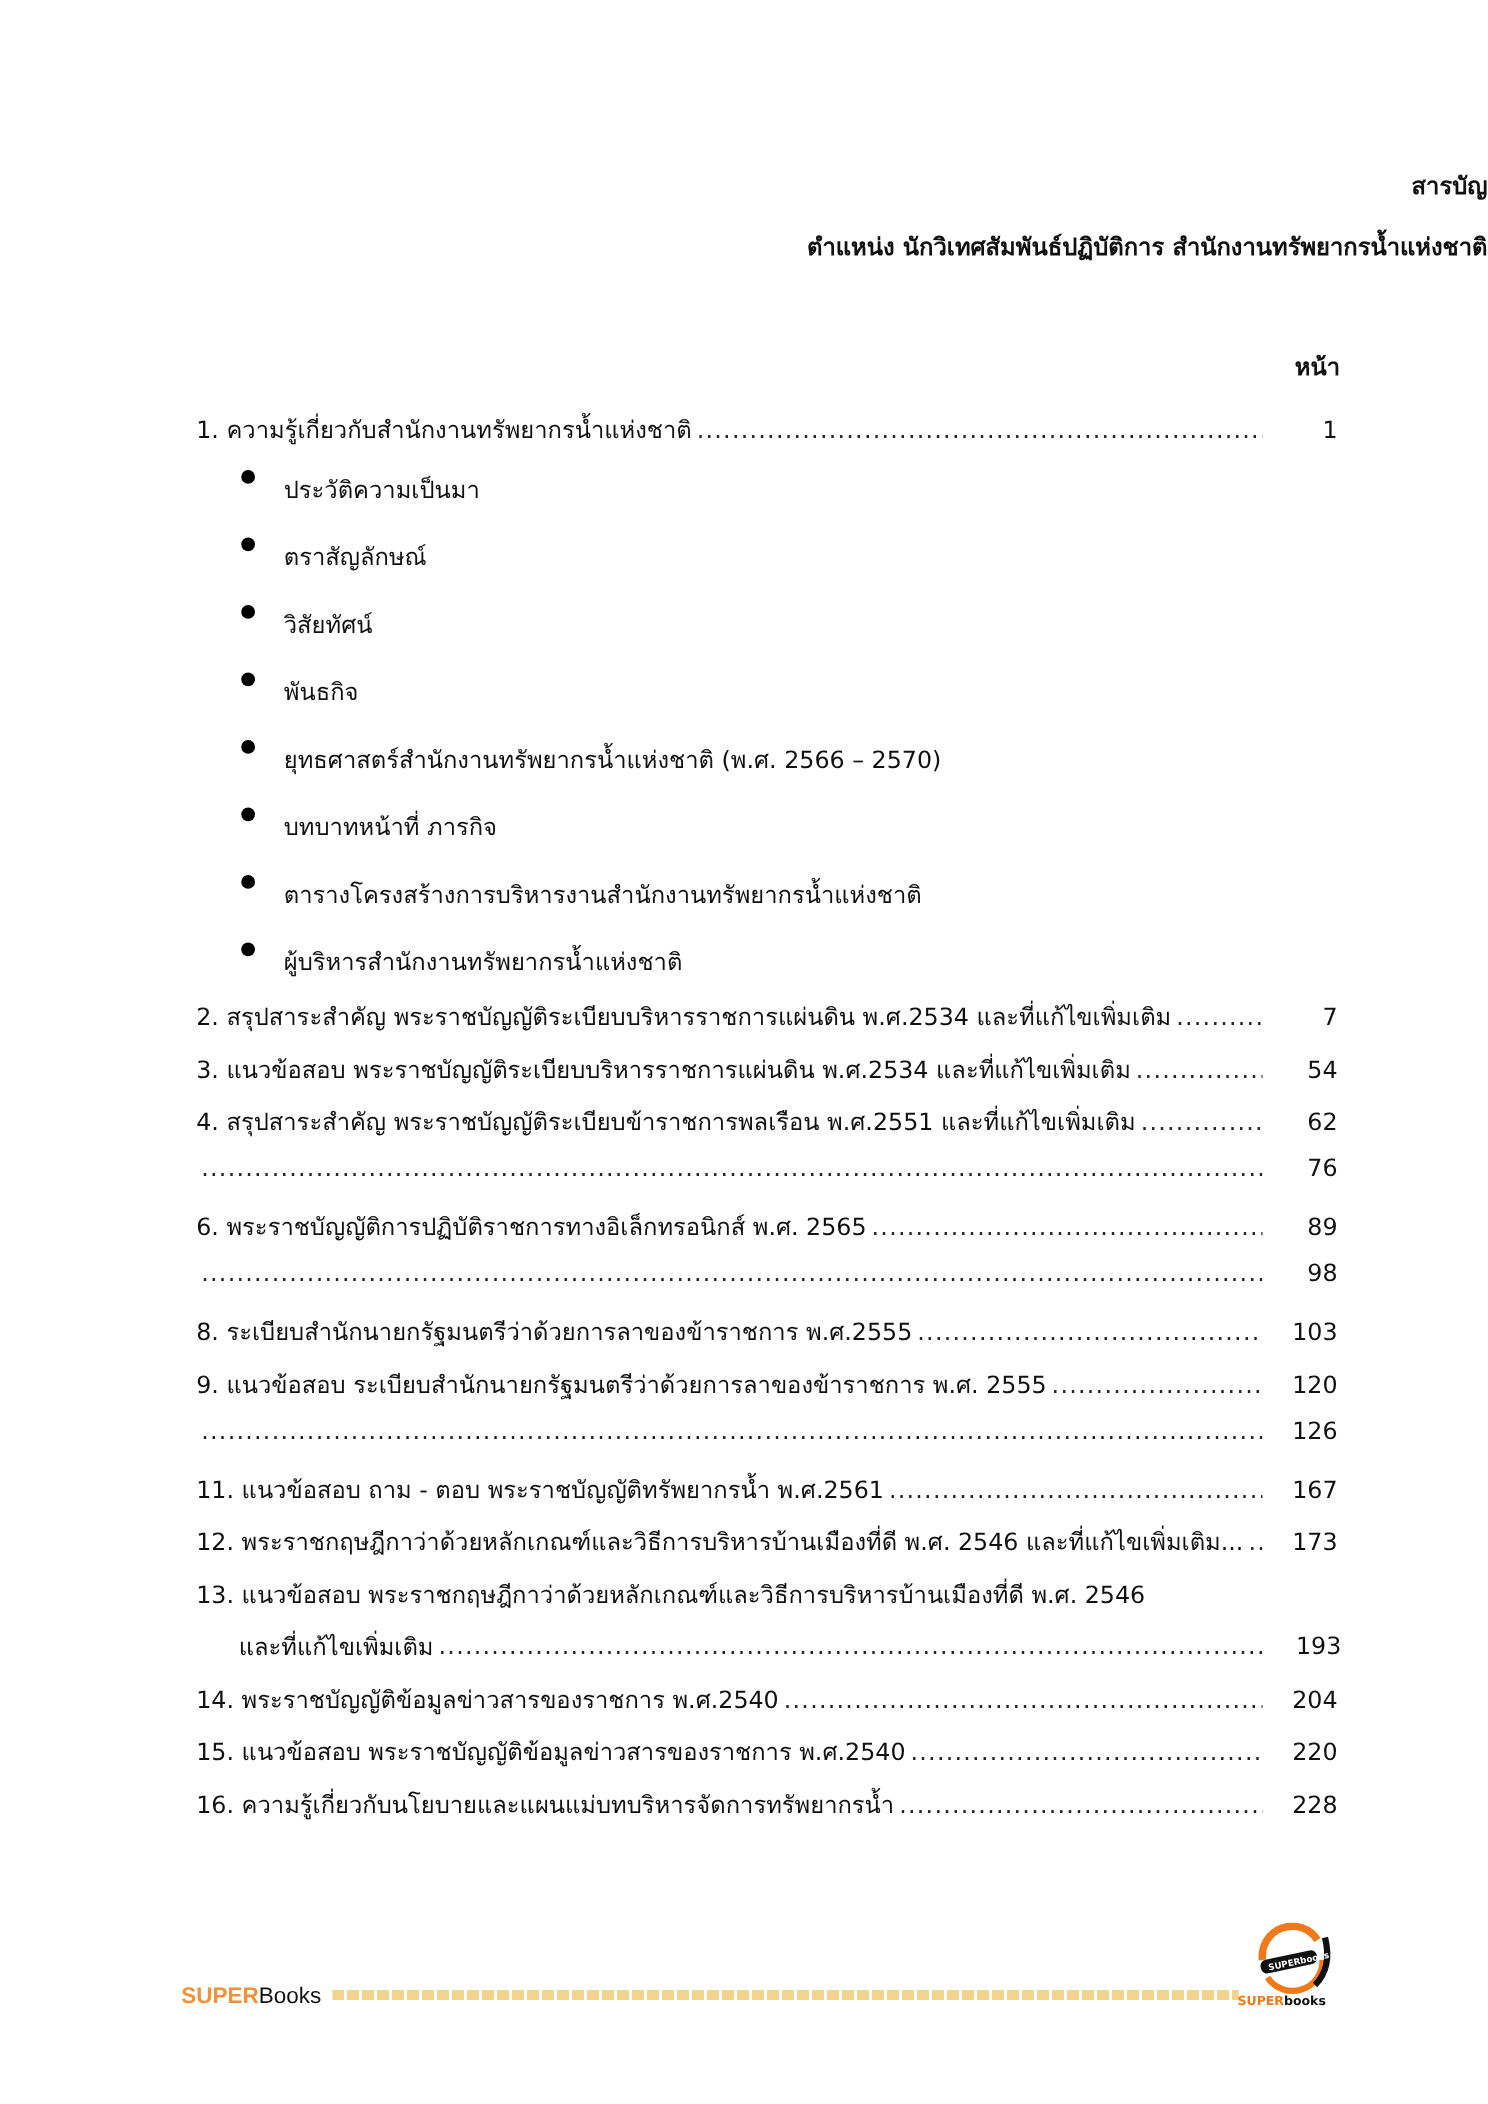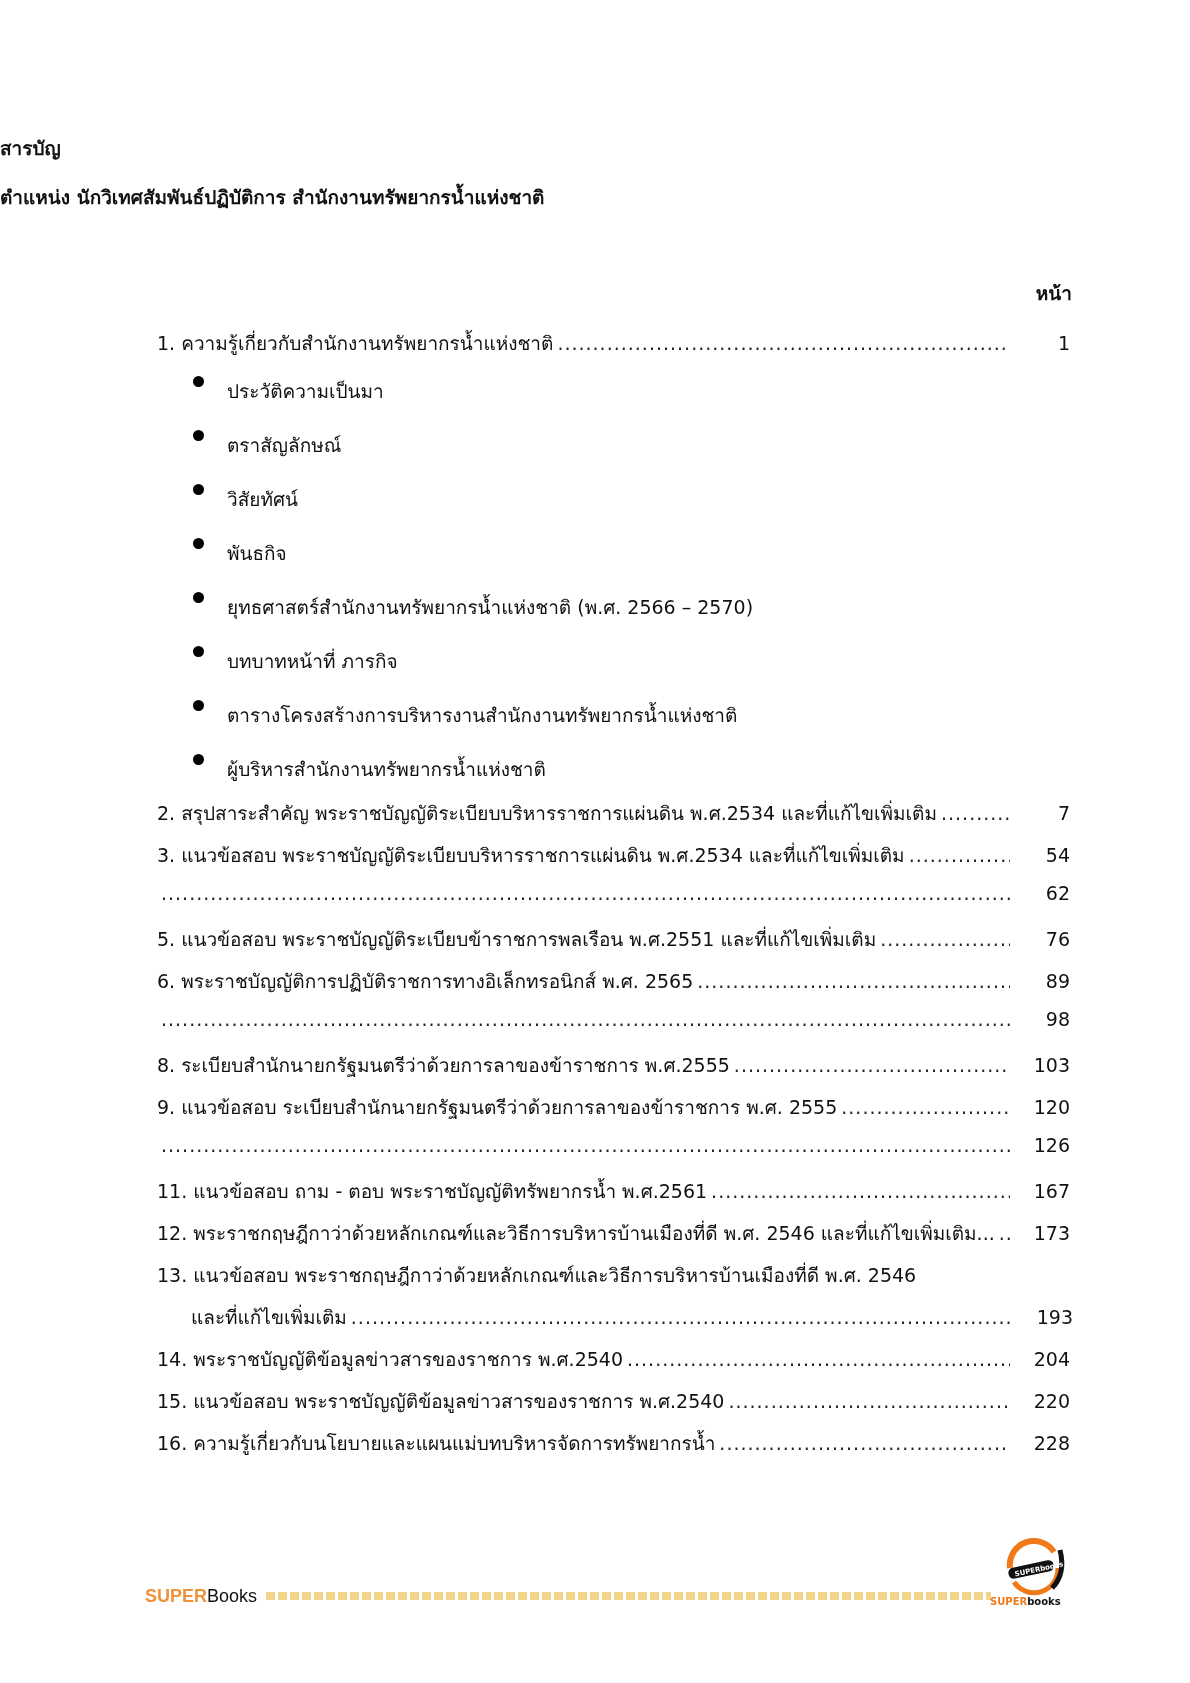--- a/index.html
+++ b/index.html
@@ -1,18 +1,18 @@
 <!DOCTYPE html>
 <html><head>
   <meta charset="utf-8">
   <style>
     html, body { margin: 0; padding: 0; background: #ffffff; }
     body { width: 1190px; height: 1683px; position: relative; overflow: hidden;
       font-family: "DejaVu Sans", "Liberation Sans", sans-serif; color: #111; }
-    .title { position: absolute; left: 0; width: 1190px; text-align: left; font-weight: bold; font-size: 19px; }
+    .title { position: absolute; left: 0; width: 1190px; text-align: right; font-weight: bold; font-size: 19px; }
     .title.t1 { top: 133px; }
     .title.t2 { top: 182px; }
     .page-head { position: absolute; right: 118px; top: 278px; font-weight: bold; font-size: 19px; text-align: center; }
     .toc-line { position: absolute; left: 157px; width: 913px; height: 30px; font-size: 19px; display: flex; align-items: baseline; white-space: nowrap; }
     .toc-line .label { flex: 0 0 auto; }
     .toc-line .leader { flex: 1 1 auto; overflow: hidden; margin: 0 4px; color: #222; letter-spacing: 1px; }
     .toc-line .leader::before { content: "................................................................................................................................................................................................................................................................"; }
     .toc-line .pg { flex: 0 0 56px; text-align: right; }
     .toc-line.cont { left: 191px; width: 882px; align-items: center; }
     .bullet-line { position: absolute; left: 193px; height: 30px; font-size: 19px; display: flex; white-space: nowrap; }
@@ -81,25 +81,25 @@
     <span class="label">2. สรุปสาระสำคัญ พระราชบัญญัติระเบียบบริหารราชการแผ่นดิน พ.ศ.2534 และที่แก้ไขเพิ่มเติม</span>
     <span class="leader"></span>
     <span class="pg">7</span>
   </div>
 <div class="toc-line" style="top:840px">
     <span class="label">3. แนวข้อสอบ พระราชบัญญัติระเบียบบริหารราชการแผ่นดิน พ.ศ.2534 และที่แก้ไขเพิ่มเติม</span>
     <span class="leader"></span>
     <span class="pg">54</span>
   </div>
 <div class="toc-line" style="top:882px">
+    <span class="label">4. สรุปสาระสำคัญ พระราชบัญญัติระเบียบข้าราชการพลเรือน พ.ศ.2551 และที่แก้ไขเพิ่มเติม</span>
     <span class="leader"></span>
     <span class="pg">62</span>
   </div>
 <div class="toc-line" style="top:924px">
-    <span class="label">5. แนวข้อสอบ พระราชบัญญัติระเบียบข้าราชการพลเรือน พ.ศ.2551 และที่แก้ไขเพิ่มเติม</span>
     <span class="leader"></span>
     <span class="pg">76</span>
   </div>
 <div class="toc-line" style="top:966px">
     <span class="label">6. พระราชบัญญัติการปฏิบัติราชการทางอิเล็กทรอนิกส์ พ.ศ. 2565</span>
     <span class="leader"></span>
     <span class="pg">89</span>
   </div>
 <div class="toc-line" style="top:1008px">
     <span class="leader"></span>

